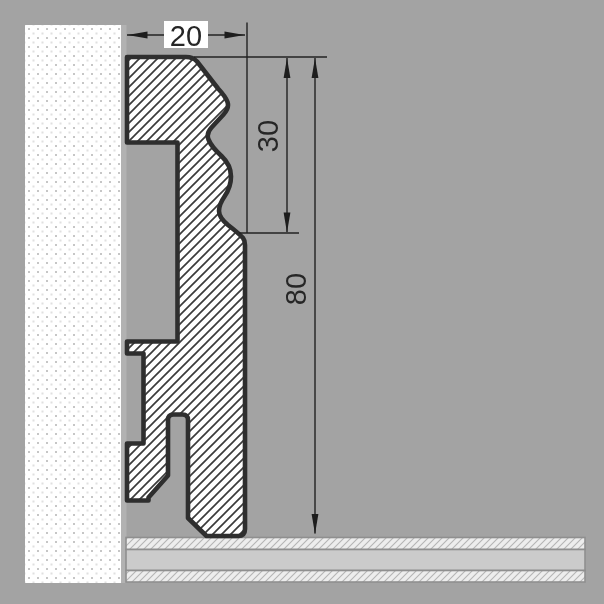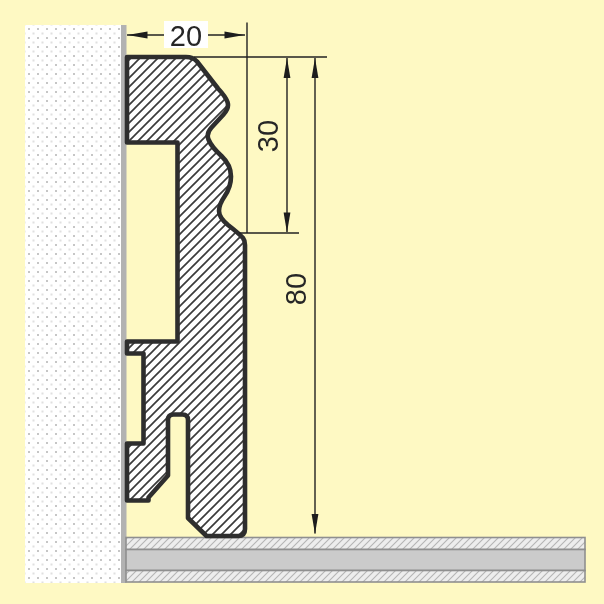--- a/index.html
+++ b/index.html
@@ -1,19 +1,19 @@
 <!DOCTYPE html>
 <html><head>
 <meta charset="utf-8">
 <style>
   html,body{margin:0;padding:0;background:#fff;}
   .canvas{
     position:relative;
     width:604px;height:604px;
-    background:#fef9c3;
+    background:#a3a3a3;
     overflow:hidden;
     font-family:"Liberation Sans","DejaVu Sans",sans-serif;
   }
   svg{display:block;}
   text.dim{
     font-family:"Liberation Sans","DejaVu Sans",sans-serif;
     font-size:29px;
     fill:#262626;
   }
 </style>

